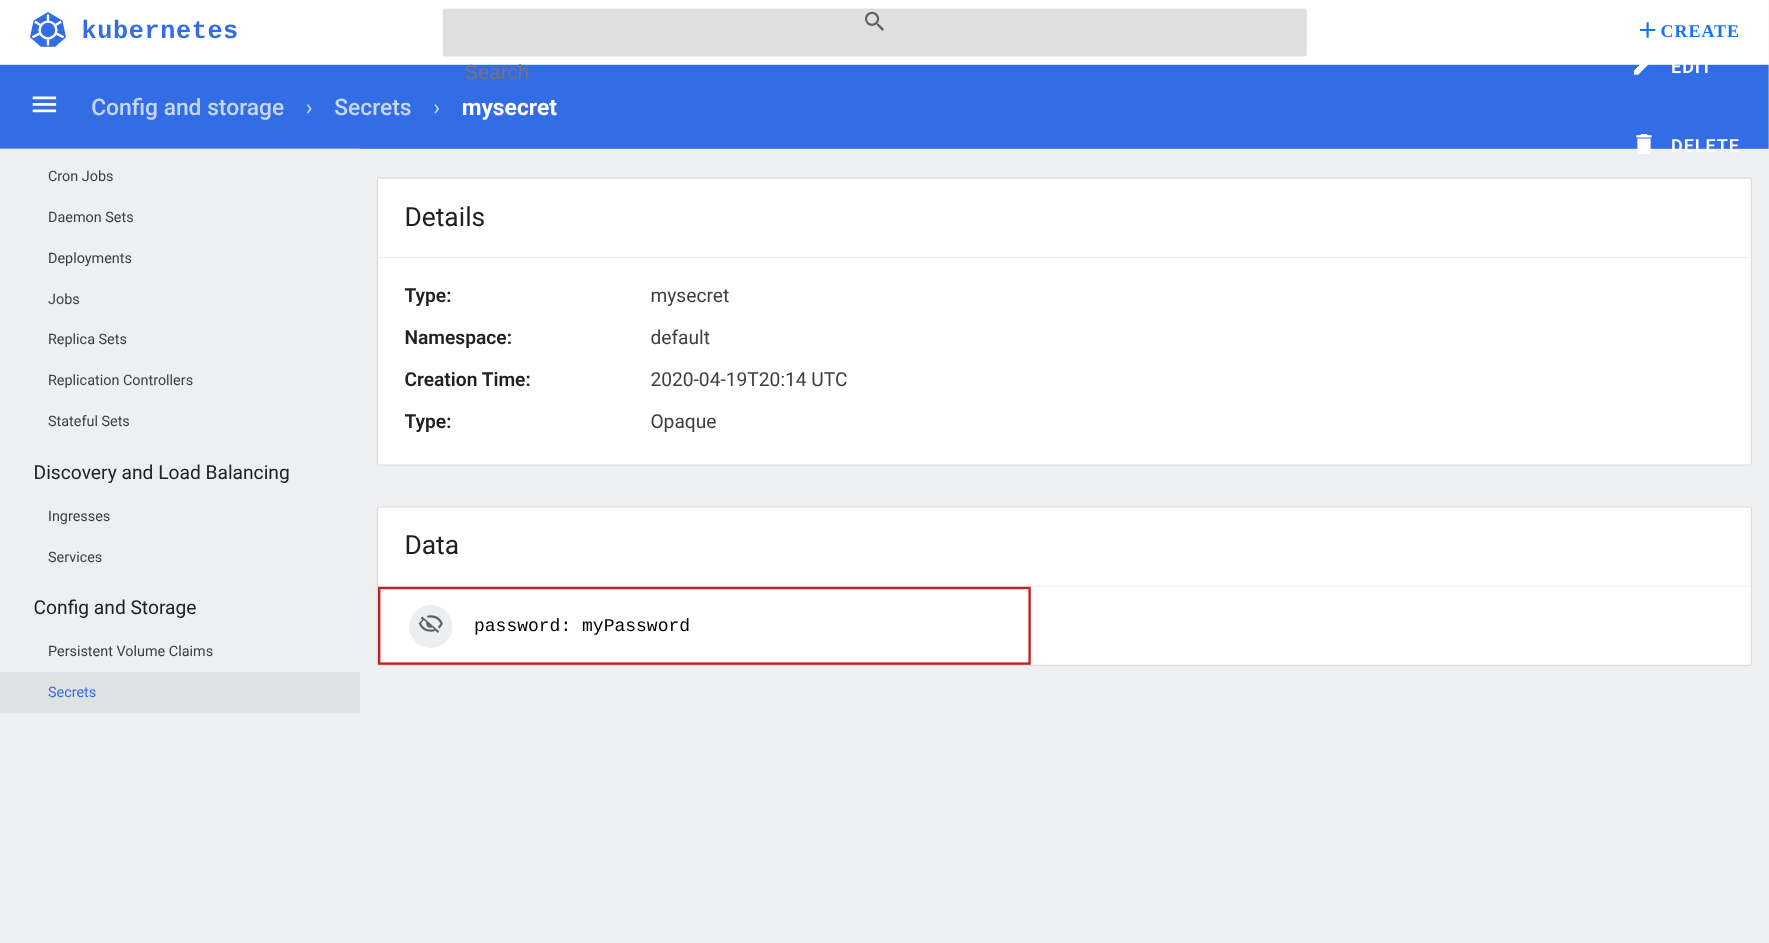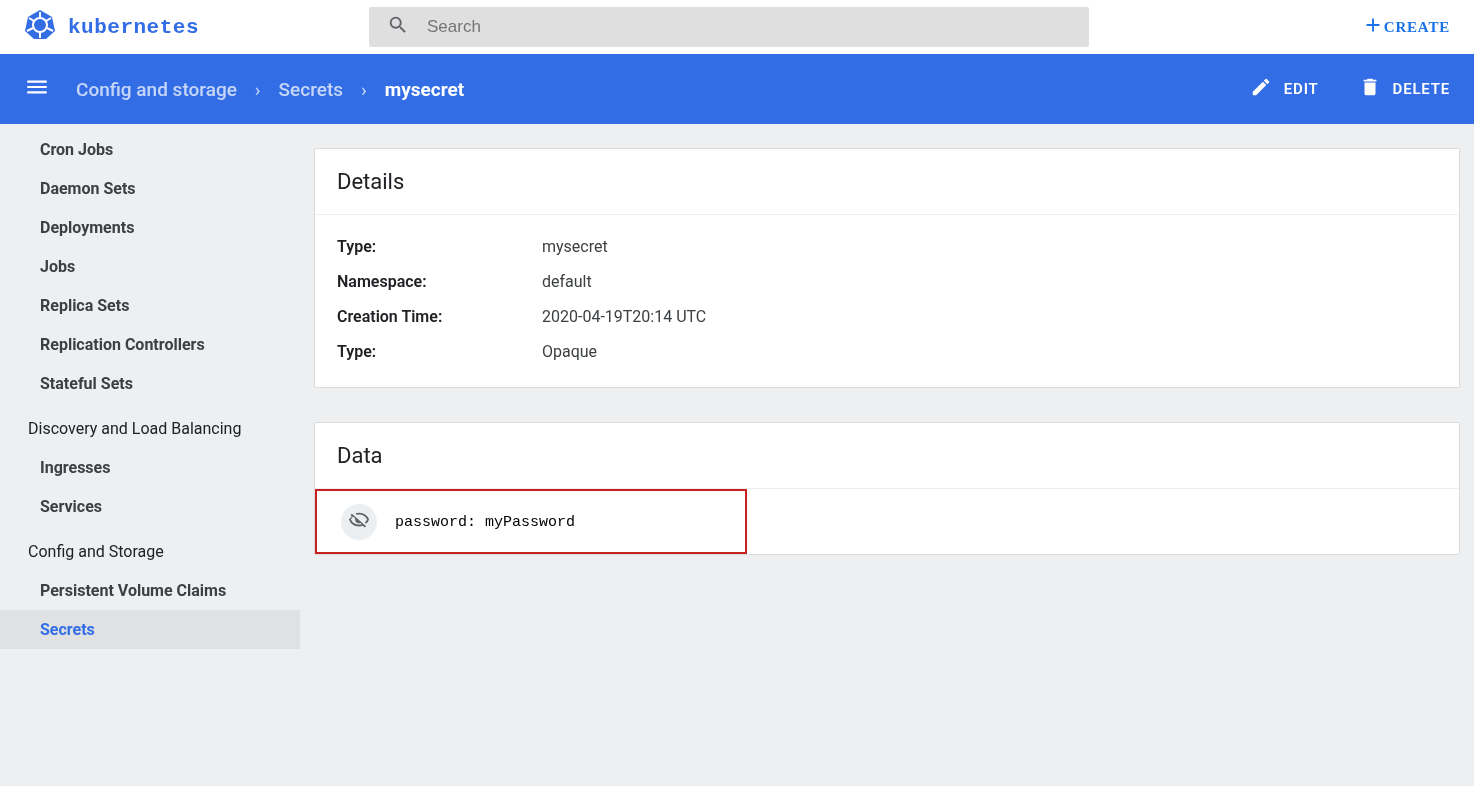--- a/index.html
+++ b/index.html
@@ -1,50 +1,50 @@
 <!DOCTYPE html>
 <html><head>
 <meta charset="utf-8">
 <style>
   * { box-sizing: border-box; margin: 0; padding: 0; }
   html, body { width: 1474px; height: 786px; font-family: Roboto, "Helvetica Neue", Arial, sans-serif; background: #edeff1; color: #202124; }
   
   .topbar { height: 54px; background: #fff; display: flex; align-items: center; padding: 0 24px; }
   .logo { display: flex; align-items: center; gap: 12px; color: #326de6; font-weight: 700; letter-spacing: 0.5px; font-size: 21px; font-family: "Courier New", monospace; }
   .logo svg { width: 32px; height: 32px; }
-  .search { margin-left: 170px; width: 720px; height: 40px; background: #dfdfdf; border-radius: 2px; display: flex; align-items: center; padding: 0 18px; gap: 18px; }
+  .search { margin-left: 170px; width: 720px; height: 40px; background: #dfdfdf; border-radius: 2px; display: flex; align-items: center; padding: 0 18px; gap: 18px; flex-direction: column; }
   .search input { border: none; background: transparent; outline: none; font-size: 17px; color: #5f6368; width: 100%; }
   .create { margin-left: auto; display: flex; align-items: center; gap: 0; color: #1a73e8; font-weight: 600; letter-spacing: 0.8px; font-size: 15px; cursor: pointer; font-family: Liberation Serif, serif; }
   .create svg { width: 22px; height: 22px; }
   
   .bluebar { height: 70px; background: #326de6; color: #fff; display: flex; align-items: center; padding: 0 24px; }
   .hamburger svg { width: 26px; height: 26px; fill: #fff; }
   .crumbs { display: flex; align-items: center; gap: 18px; margin-left: 26px; font-size: 19px; }
   .crumb-dim { color: rgba(255,255,255,0.72); font-weight: 500; }
   .crumb-cur { color: #fff; font-weight: 700; }
   .chev { color: rgba(255,255,255,0.72); }
-  .bluebar .actions { margin-left: auto; display: flex; gap: 40px; }
+  .bluebar .actions { margin-left: auto; display: flex; gap: 40px; flex-direction: column; }
   .bluebar .actionbtn { display: flex; align-items: center; gap: 12px; color: #fff; font-weight: 600; letter-spacing: 0.8px; font-size: 15px; cursor: pointer; }
   .bluebar .actionbtn svg { width: 22px; height: 22px; fill: #fff; }
   
   .body { display: flex; height: calc(786px - 54px - 70px); }
   .sidebar { width: 300px; background: #edeff1; padding-top: 6px; overflow: hidden; }
   .side-group-title { padding: 16px 24px 10px 28px; font-size: 16px; font-weight: 400; color: #202124; }
-  .side-item { padding: 10px 24px 10px 40px; font-size: 16px; color: #3c4043; cursor: pointer; font-weight: bold; }
+  .side-item { padding: 10px 24px 10px 40px; font-size: 12px; color: #3c4043; cursor: pointer; }
   .side-item.active { background: #dfe1e3; color: #326de6; }
   .content { flex: 1; padding: 24px 14px; overflow: auto; }
   .card { background: #fff; border: 1px solid #dcdcdc; border-radius: 2px; margin-bottom: 34px; }
   .card-header { padding: 20px 22px; font-size: 22px; color: #202124; border-bottom: 1px solid #eee; }
   .details-body { padding: 14px 22px 18px 22px; }
   .detail-row { display: flex; padding: 8px 0; font-size: 16px; }
   .detail-label { width: 205px; font-weight: 600; color: #202124; }
   .detail-value { color: #3c4043; }
   .data-body { padding: 0; }
   .data-row { display: flex; align-items: center; gap: 18px; padding: 14px 26px; border-top: 1px solid #eee; }
-  .data-row.highlight { outline: 2px solid #c5221f; outline-offset: -2px; width: 432px; }
+  .data-row.highlight { outline: 2px solid #c5221f; outline-offset: -2px; width: 544px; }
   .eye-btn { width: 36px; height: 36px; border-radius: 50%; background: #eceff1; display: flex; align-items: center; justify-content: center; cursor: pointer; }
   .eye-btn svg { width: 22px; height: 22px; fill: #5f6368; }
   .data-key { font-family: "Courier New", monospace; font-size: 15px; color: #000; }
   .data-key .k { font-weight: 400; }
   .search-icon { width: 22px; height: 22px; fill: #5f6368; }
 </style>
 </head>
 <body>
 
 <div class="topbar">

